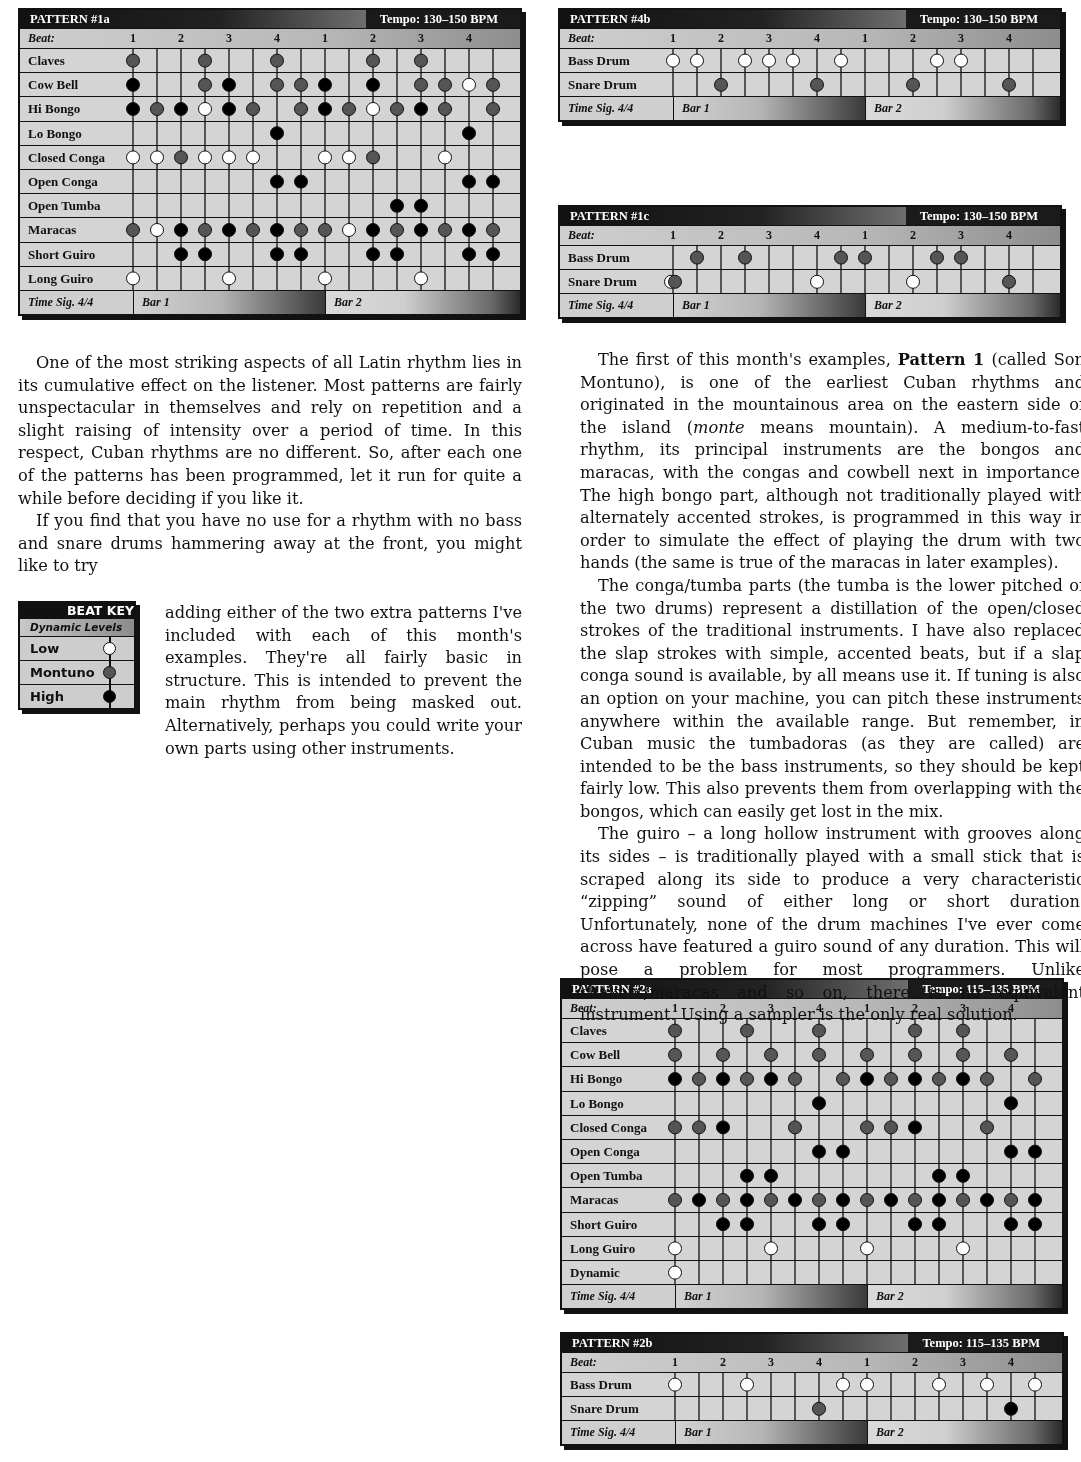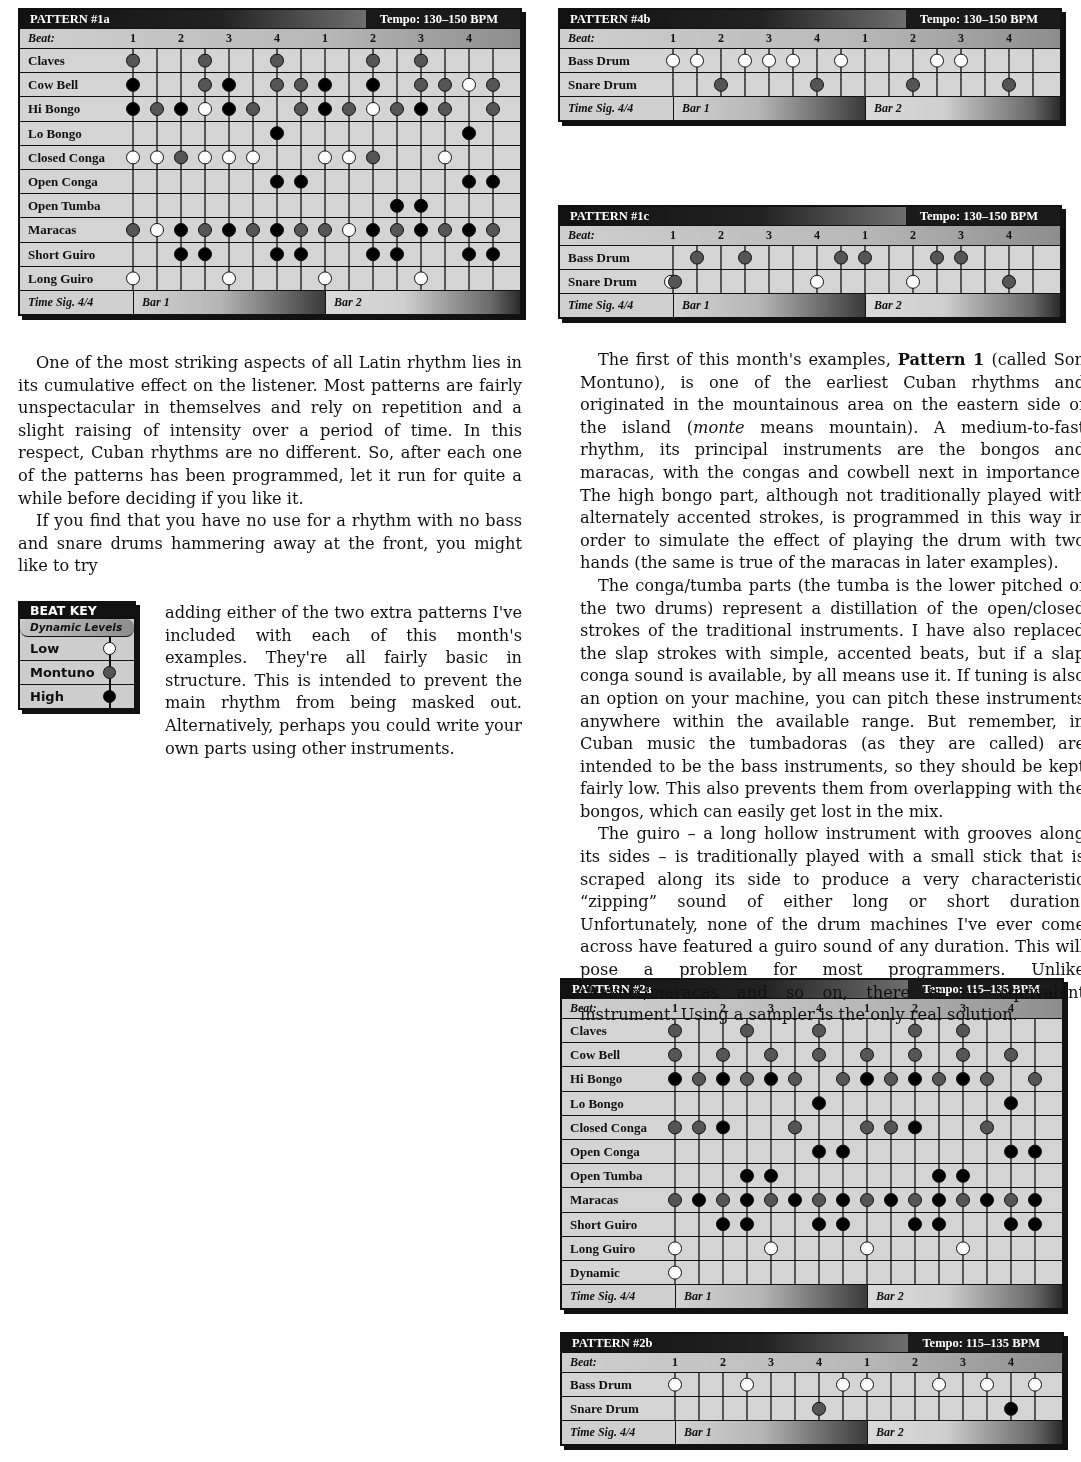--- a/index.html
+++ b/index.html
@@ -16,22 +16,22 @@
   .panel .foot{position:relative;height:23px;font-size:12px;font-weight:bold;font-style:italic;line-height:23px;background:#cfcfcf;}
   .panel .foot .lbl{position:absolute;left:8px;top:0;}
   .panel .foot .bar{position:absolute;top:0;height:23px;padding-left:8px;box-sizing:border-box;}
   .panel .foot .bar1{border-left:1px solid #111;background:linear-gradient(90deg,#d2d2d2 0%,#b5b5b5 45%,#3a3a3a 100%);}
   .panel .foot .bar2{border-left:1px solid #111;background:linear-gradient(90deg,#dadada 0%,#cfcfcf 40%,#6a6a6a 85%,#2a2a2a 100%);}
   .gridsvg{position:absolute;left:0;pointer-events:none;}
   .text{position:absolute;font-size:16.2px;line-height:22.6px;text-align:justify;}
   .text p{margin:0;text-indent:18px;}
   .text p.noindent{text-indent:0;}
   .beatkey{position:absolute;left:18px;top:601px;width:114px;border:2px solid #111;box-shadow:4px 4px 0 #111;background:#cdcdcd;font-family:"DejaVu Sans","Liberation Sans",sans-serif;}
-  .beatkey .bkh{background:#111;color:#fff;font-weight:bold;font-size:12.5px;height:16px;line-height:16px;padding-left:10px;}
-  .beatkey .bks{background:linear-gradient(90deg,#c8c8c8,#8c8c8c);font-style:italic;font-weight:bold;font-size:10.5px;height:17px;line-height:17px;padding-left:10px;border-bottom:1px solid #111;border-radius:8px;}
+  .beatkey .bkh{background:#111;color:#fff;font-weight:bold;font-size:12.5px;height:16px;line-height:16px;padding-left:10px;text-align:right;}
+  .beatkey .bks{background:linear-gradient(90deg,#c8c8c8,#8c8c8c);font-style:italic;font-weight:bold;font-size:10.5px;height:17px;line-height:17px;padding-left:10px;border-bottom:1px solid #111;}
   .beatkey .bkr{position:relative;height:23px;line-height:23px;border-bottom:1px solid #111;font-weight:bold;font-size:13px;padding-left:10px;}
   .beatkey .bkr:last-child{border-bottom:none;}
   .beatkey .bkr .stem{position:absolute;left:89px;top:0;bottom:0;width:1.5px;background:#111;}
   .beatkey .bkr .dot{position:absolute;left:83px;top:5px;width:13px;height:13px;border-radius:50%;box-sizing:border-box;border:1px solid #111;}
 </style>
 </head>
 <body>
 
 <div class="panel" id="pat-1a" style="left:18px;top:8px;width:500px;">
     <div class="hdr">

